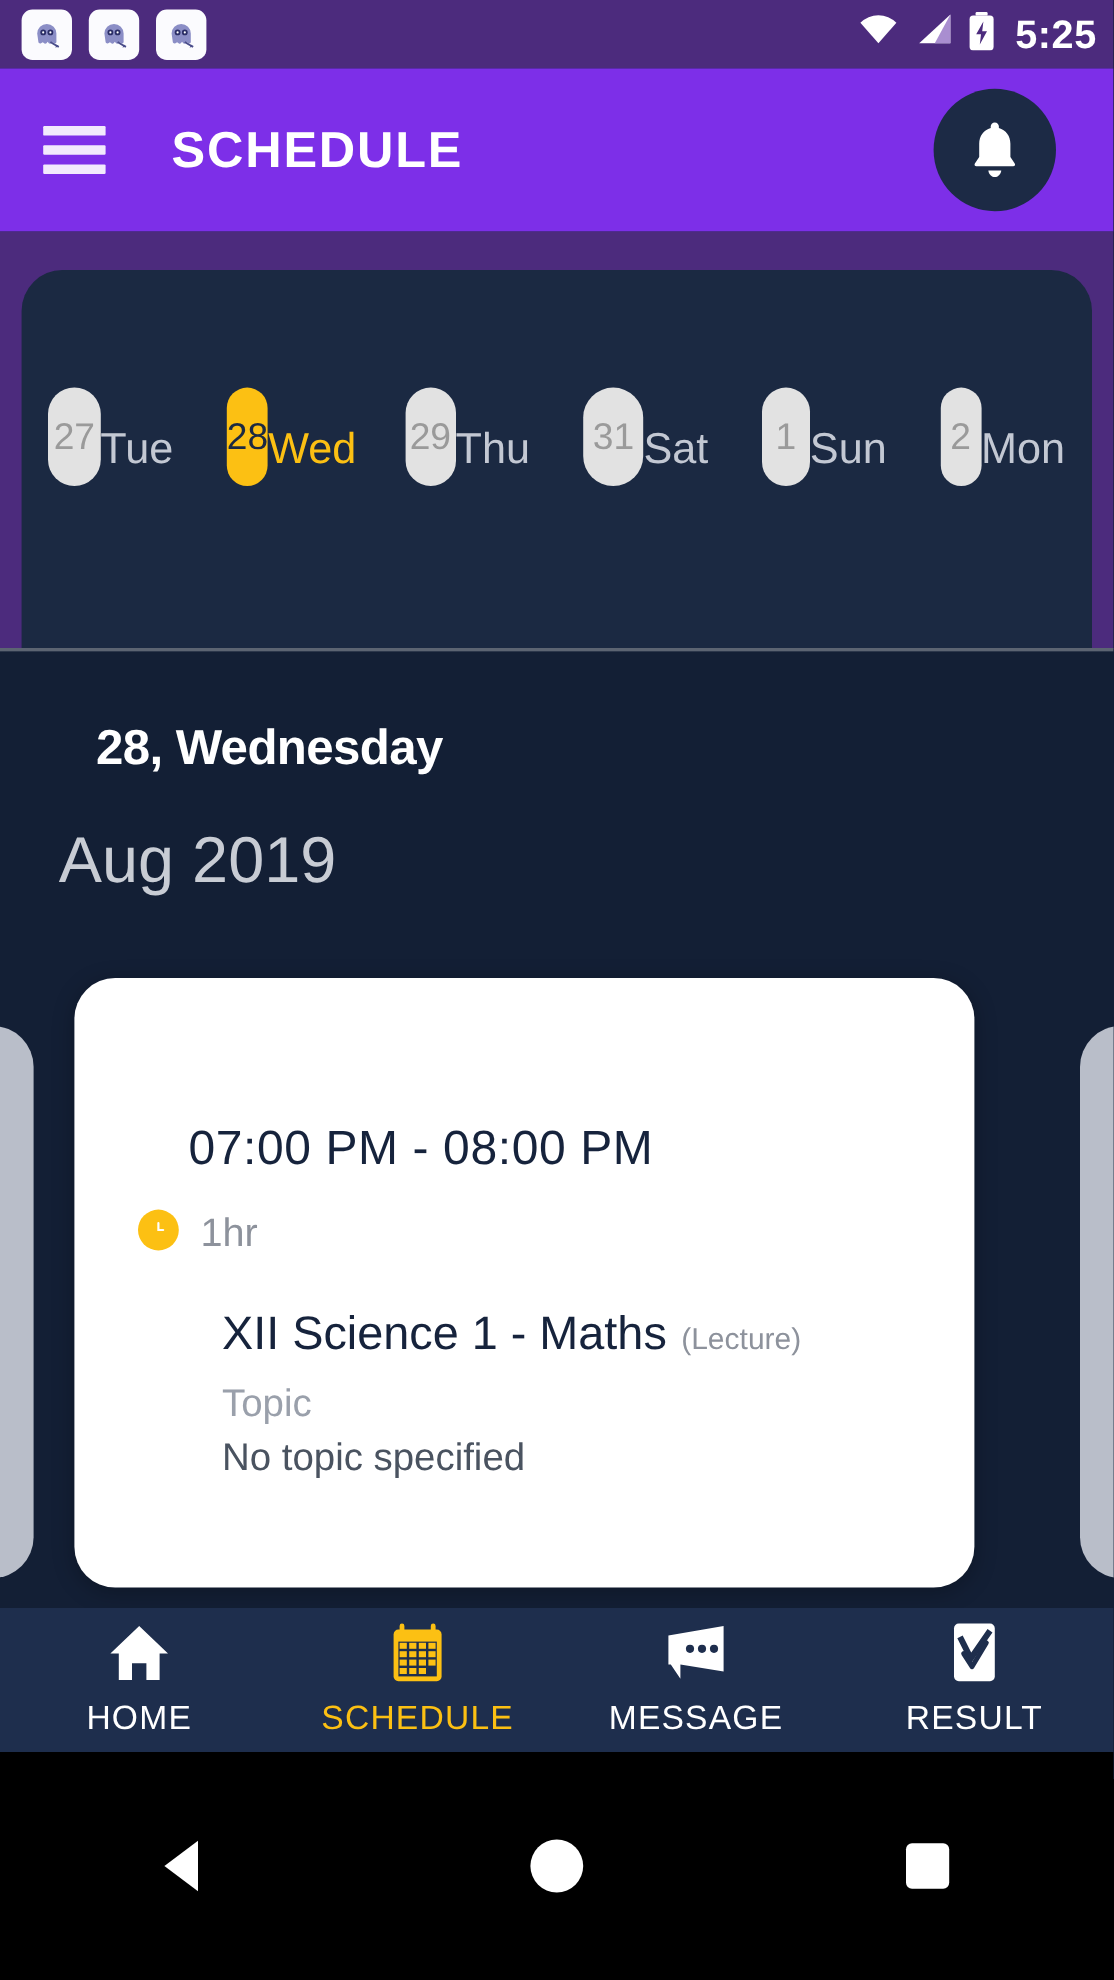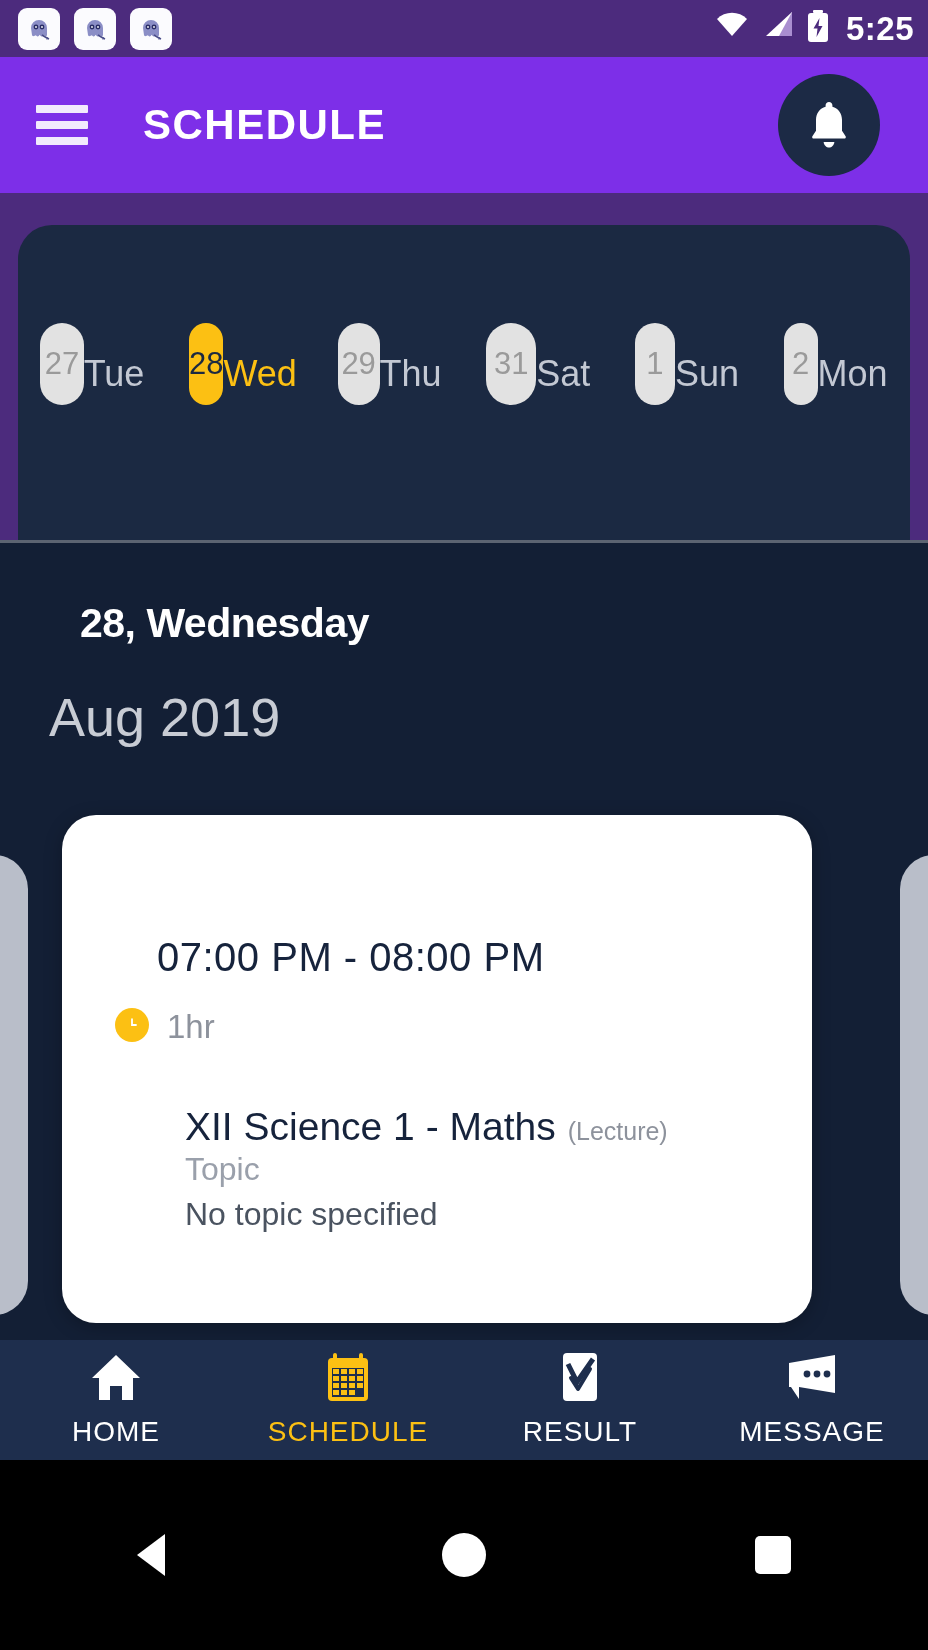--- a/index.html
+++ b/index.html
@@ -123,21 +123,21 @@
   .card-dur-row {
     position:absolute; top:193px; left:53px;
     display:flex; gap:18px;
   }
   .clock-badge {
     width:34px; height:34px; border-radius:17px; background:#fcc013;
     display:flex; align-items:center; justify-content:center;
   }
   .card-dur { color:#8d929c; font-size:33px; }
   .card-subject {
-    position:absolute; top:290px; left:123px;
+    position:absolute; top:275px; left:123px;
     display:flex; align-items:baseline; gap:12px;
   }
   .subject-name { color:#16233c; font-size:39px; }
   .subject-type { color:#8d929c; font-size:25px; }
   .card-topic-label {
     position:absolute; top:336px; left:123px;
     color:#9aa0ab; font-size:32px;
   }
   .card-topic-value {
     position:absolute; top:381px; left:123px;
@@ -346,42 +346,42 @@
               <rect x="16" y="39" width="6" height="5"></rect>
             <rect x="24" y="39" width="6" height="5"></rect>
           </g>
         </svg>
       </div>
       <div class="nav-label">SCHEDULE</div>
     </div>
 
     <div class="nav-item">
       <div class="nav-ico">
+        <svg width="54" height="48" viewBox="0 0 54 48">
+          <path d="M4 10 L50 2 L50 40 L14 34 L14 46 L6 34 L4 34 Z" fill="#ffffff"></path>
+          <circle cx="22" cy="21" r="3.4" fill="#1e2e4d"></circle>
+          <circle cx="32" cy="21" r="3.4" fill="#1e2e4d"></circle>
+          <circle cx="42" cy="21" r="3.4" fill="#1e2e4d"></circle>
+        </svg>
+      </div>
+      <div class="nav-label">MESSAGE</div>
+    </div>
+
+    <div class="nav-item">
+      <div class="nav-ico">
         <svg width="40" height="52" viewBox="0 0 40 52">
           <rect x="3" y="2" width="34" height="48" rx="4" fill="#ffffff"></rect>
           <path d="M7 6 L7 36 L20 50 L20 20 Z" fill="#1e2e4d" opacity="0"></path>
           <path d="M8 13 L17 31 L33 8" stroke="#1e2e4d" stroke-width="5" fill="none"></path>
           <path d="M11 27 L18 38 L30 18" stroke="#1e2e4d" stroke-width="4" fill="none" stroke-linecap="round" stroke-linejoin="round"></path>
         </svg>
       </div>
       <div class="nav-label">RESULT</div>
     </div>
 
-    <div class="nav-item">
-      <div class="nav-ico">
-        <svg width="54" height="48" viewBox="0 0 54 48">
-          <path d="M4 10 L50 2 L50 40 L14 34 L14 46 L6 34 L4 34 Z" fill="#ffffff"></path>
-          <circle cx="22" cy="21" r="3.4" fill="#1e2e4d"></circle>
-          <circle cx="32" cy="21" r="3.4" fill="#1e2e4d"></circle>
-          <circle cx="42" cy="21" r="3.4" fill="#1e2e4d"></circle>
-        </svg>
-      </div>
-      <div class="nav-label">MESSAGE</div>
-    </div>
-
   </div>
 
   <div class="androidnav">
     <div class="android-btn">
       <svg width="48" height="50" viewBox="0 0 48 50">
         <path d="M34 4 L34 46 L6 25 Z" fill="#ffffff"></path>
       </svg>
     </div>
     <div class="android-btn">
       <svg width="48" height="48" viewBox="0 0 48 48">

